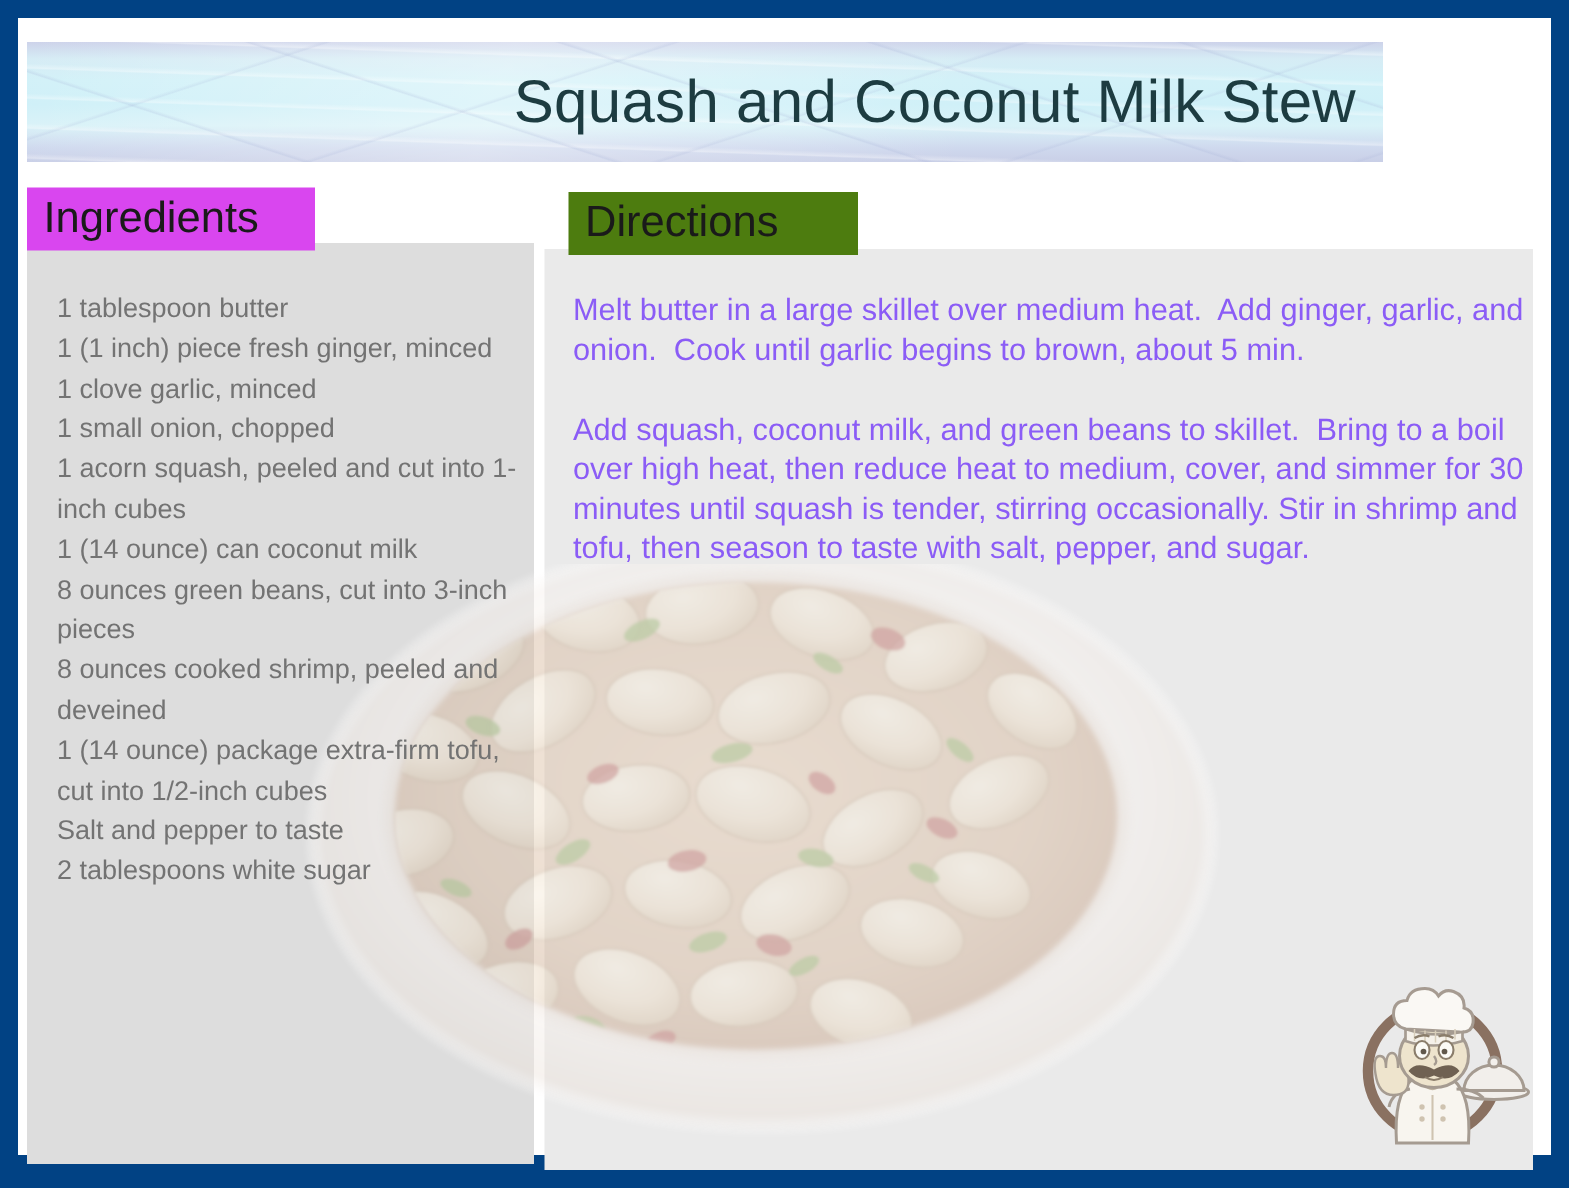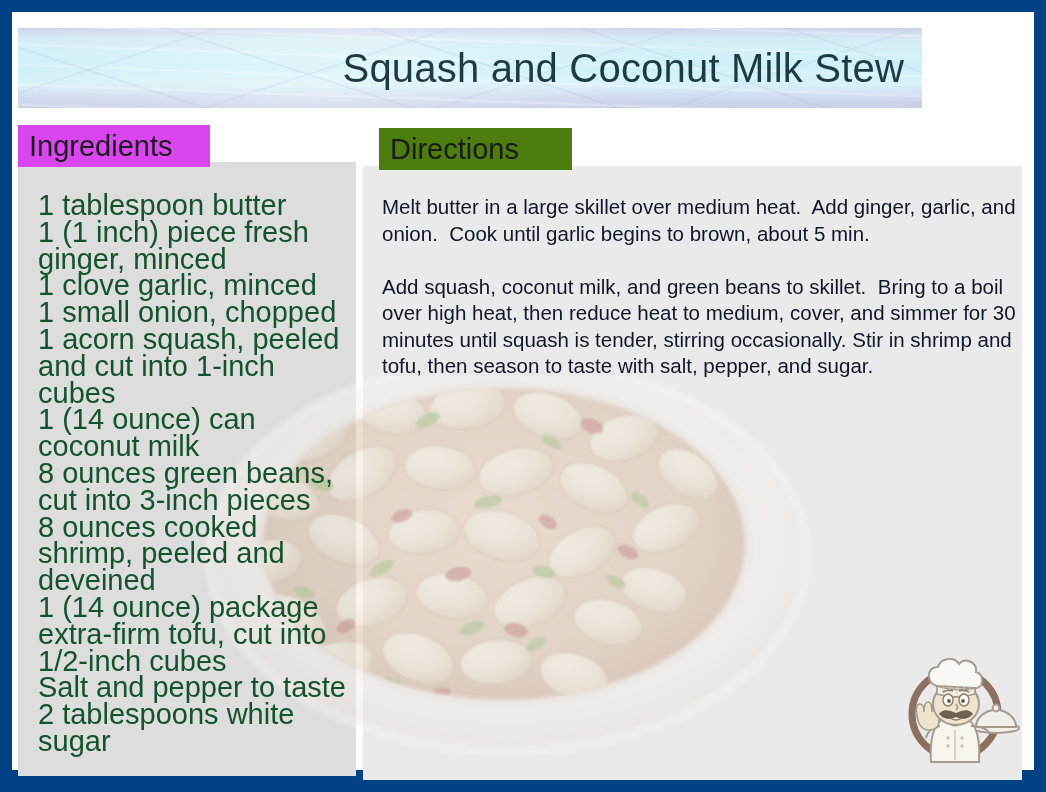--- a/index.html
+++ b/index.html
@@ -153,33 +153,33 @@
     overflow: hidden;
   }
   #food-photo svg { display: block; width: 100%; height: 100%; }
 
   
   #ingredients-list {
     position: absolute;
     left: 38px;
     top: 192px;
     width: 322px;
-    font-size: 29px;
+    font-size: 18px;
     line-height: 26.8px;
-    color: #14532d;
+    color: #737373;
     white-space: pre-wrap;
   }
   #directions-text {
     position: absolute;
     left: 382px;
     top: 194px;
     width: 640px;
     font-size: 20.5px;
     line-height: 26.5px;
-    color: #0f172a;
+    color: #8b5cf6;
     white-space: pre-wrap;
   }
 
   
   #chef-logo {
     position: absolute;
     left: 893px;
     top: 638px;
     width: 130px;
     height: 130px;

